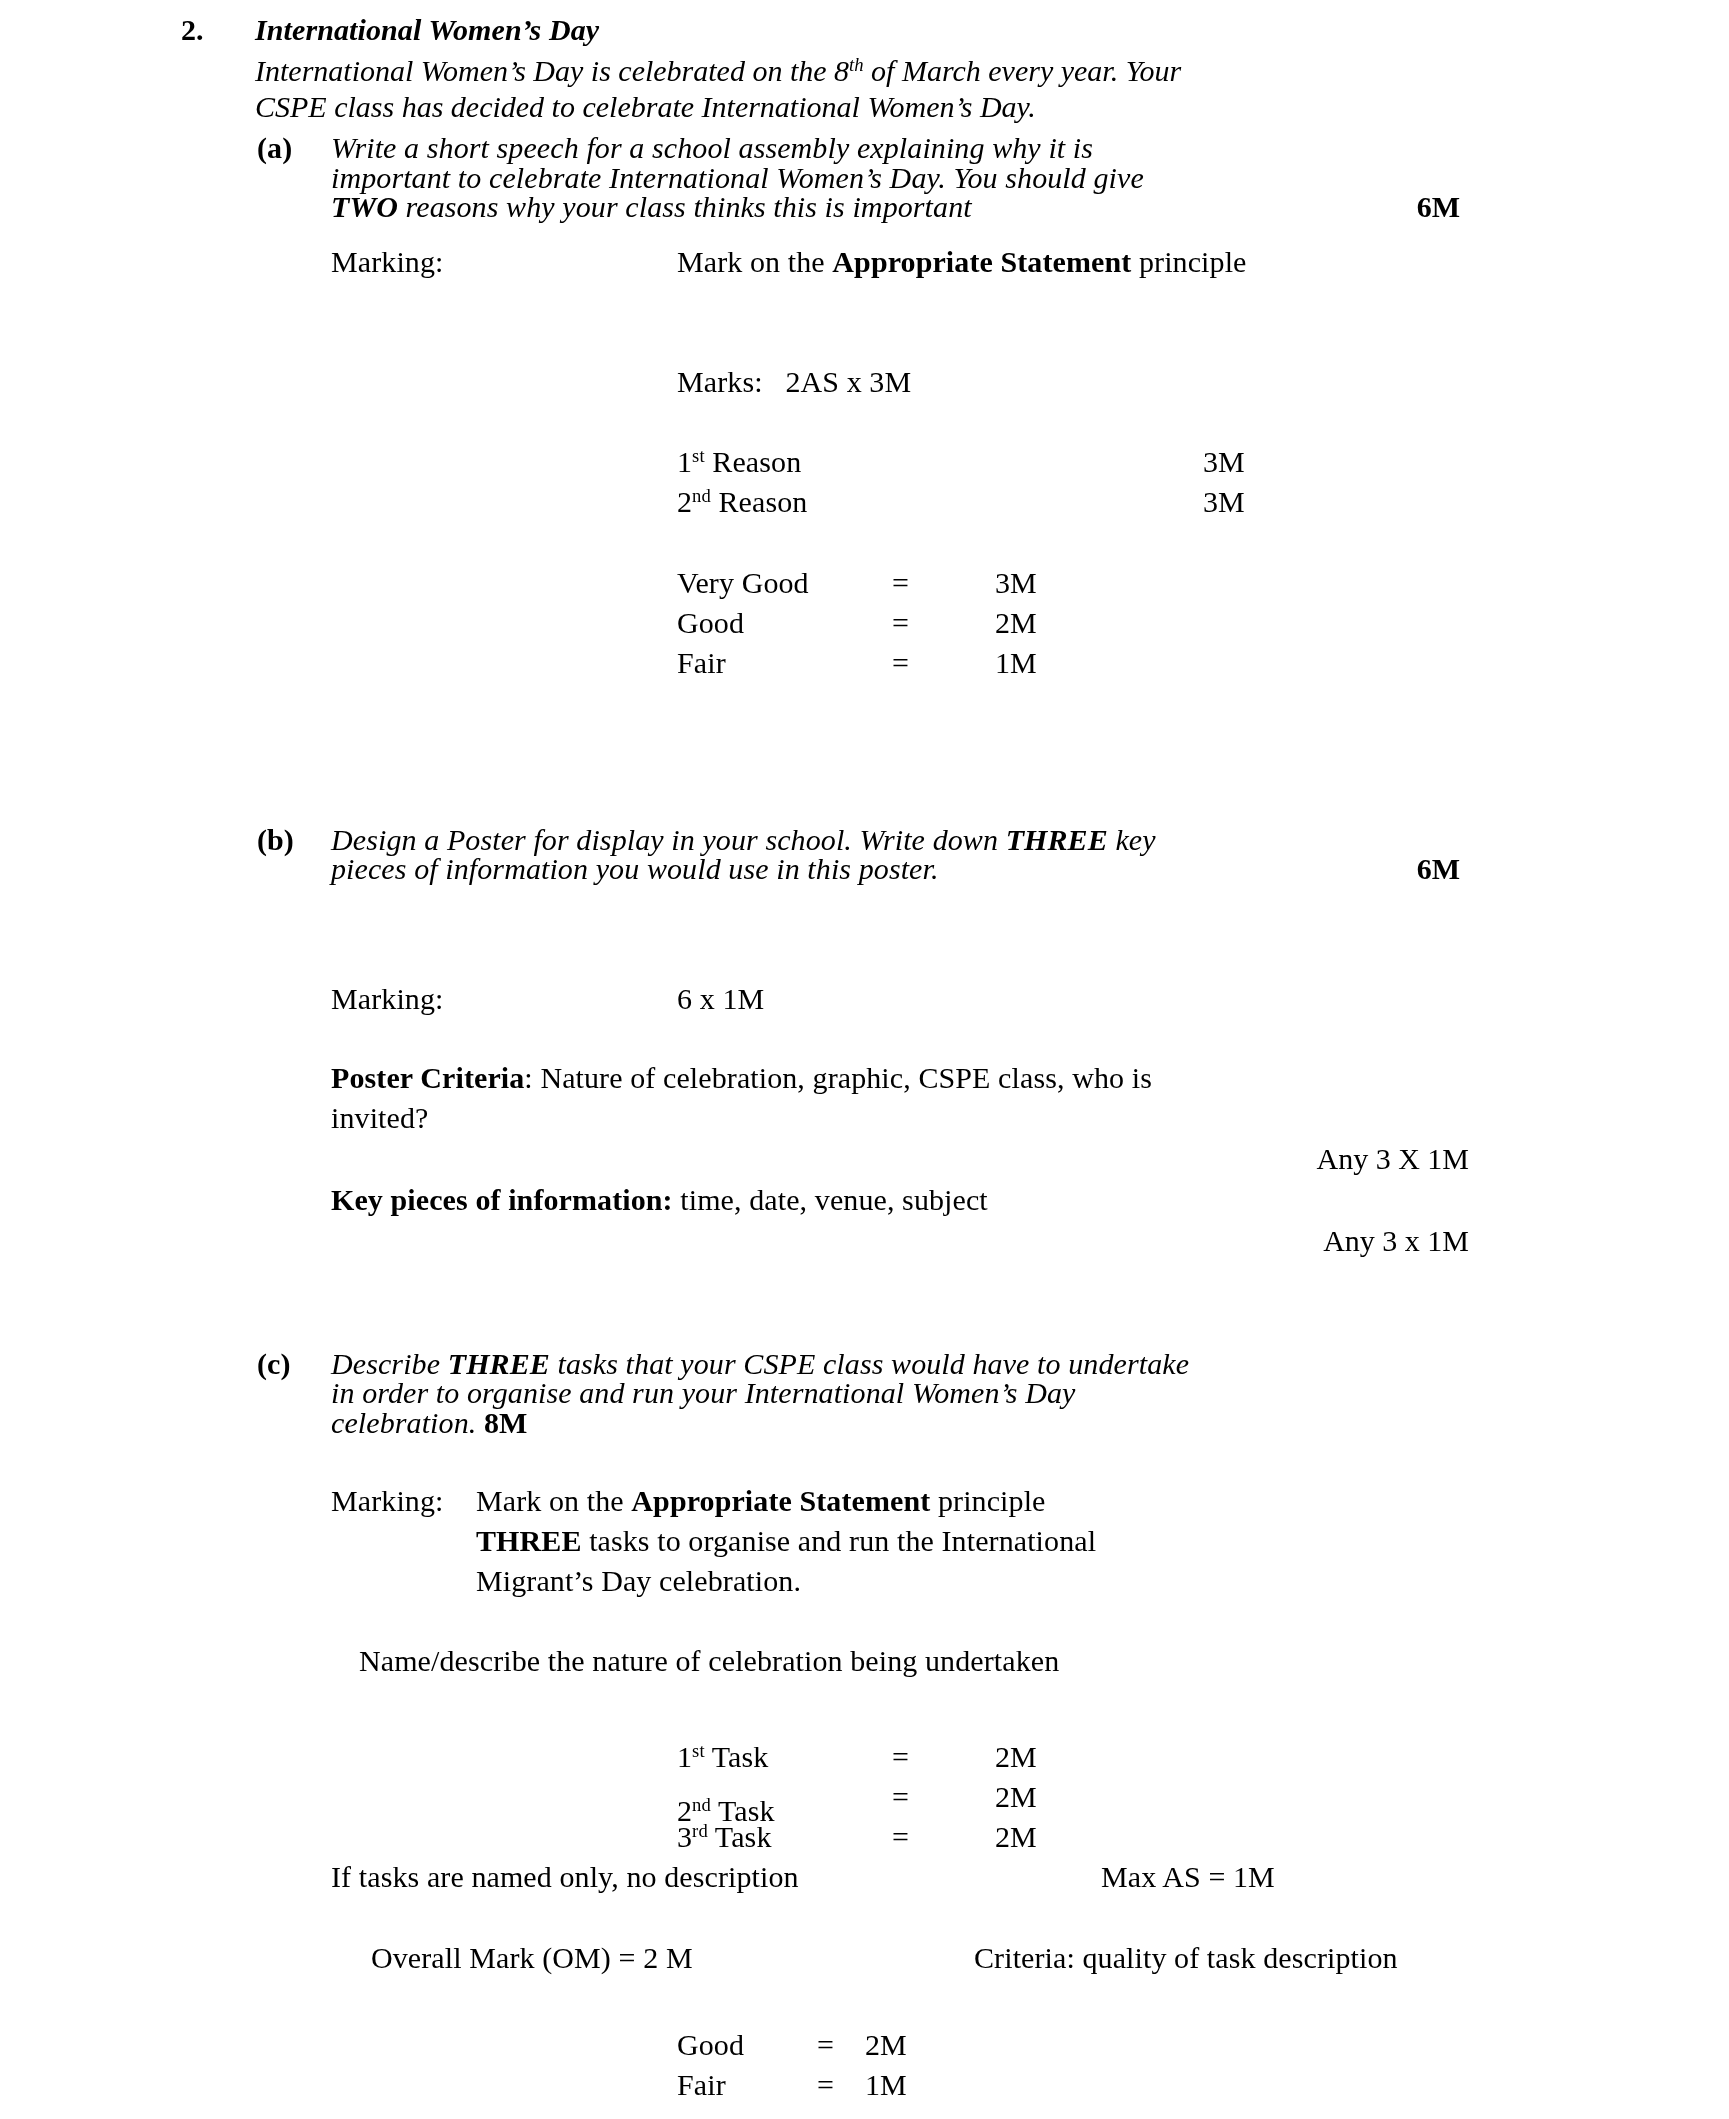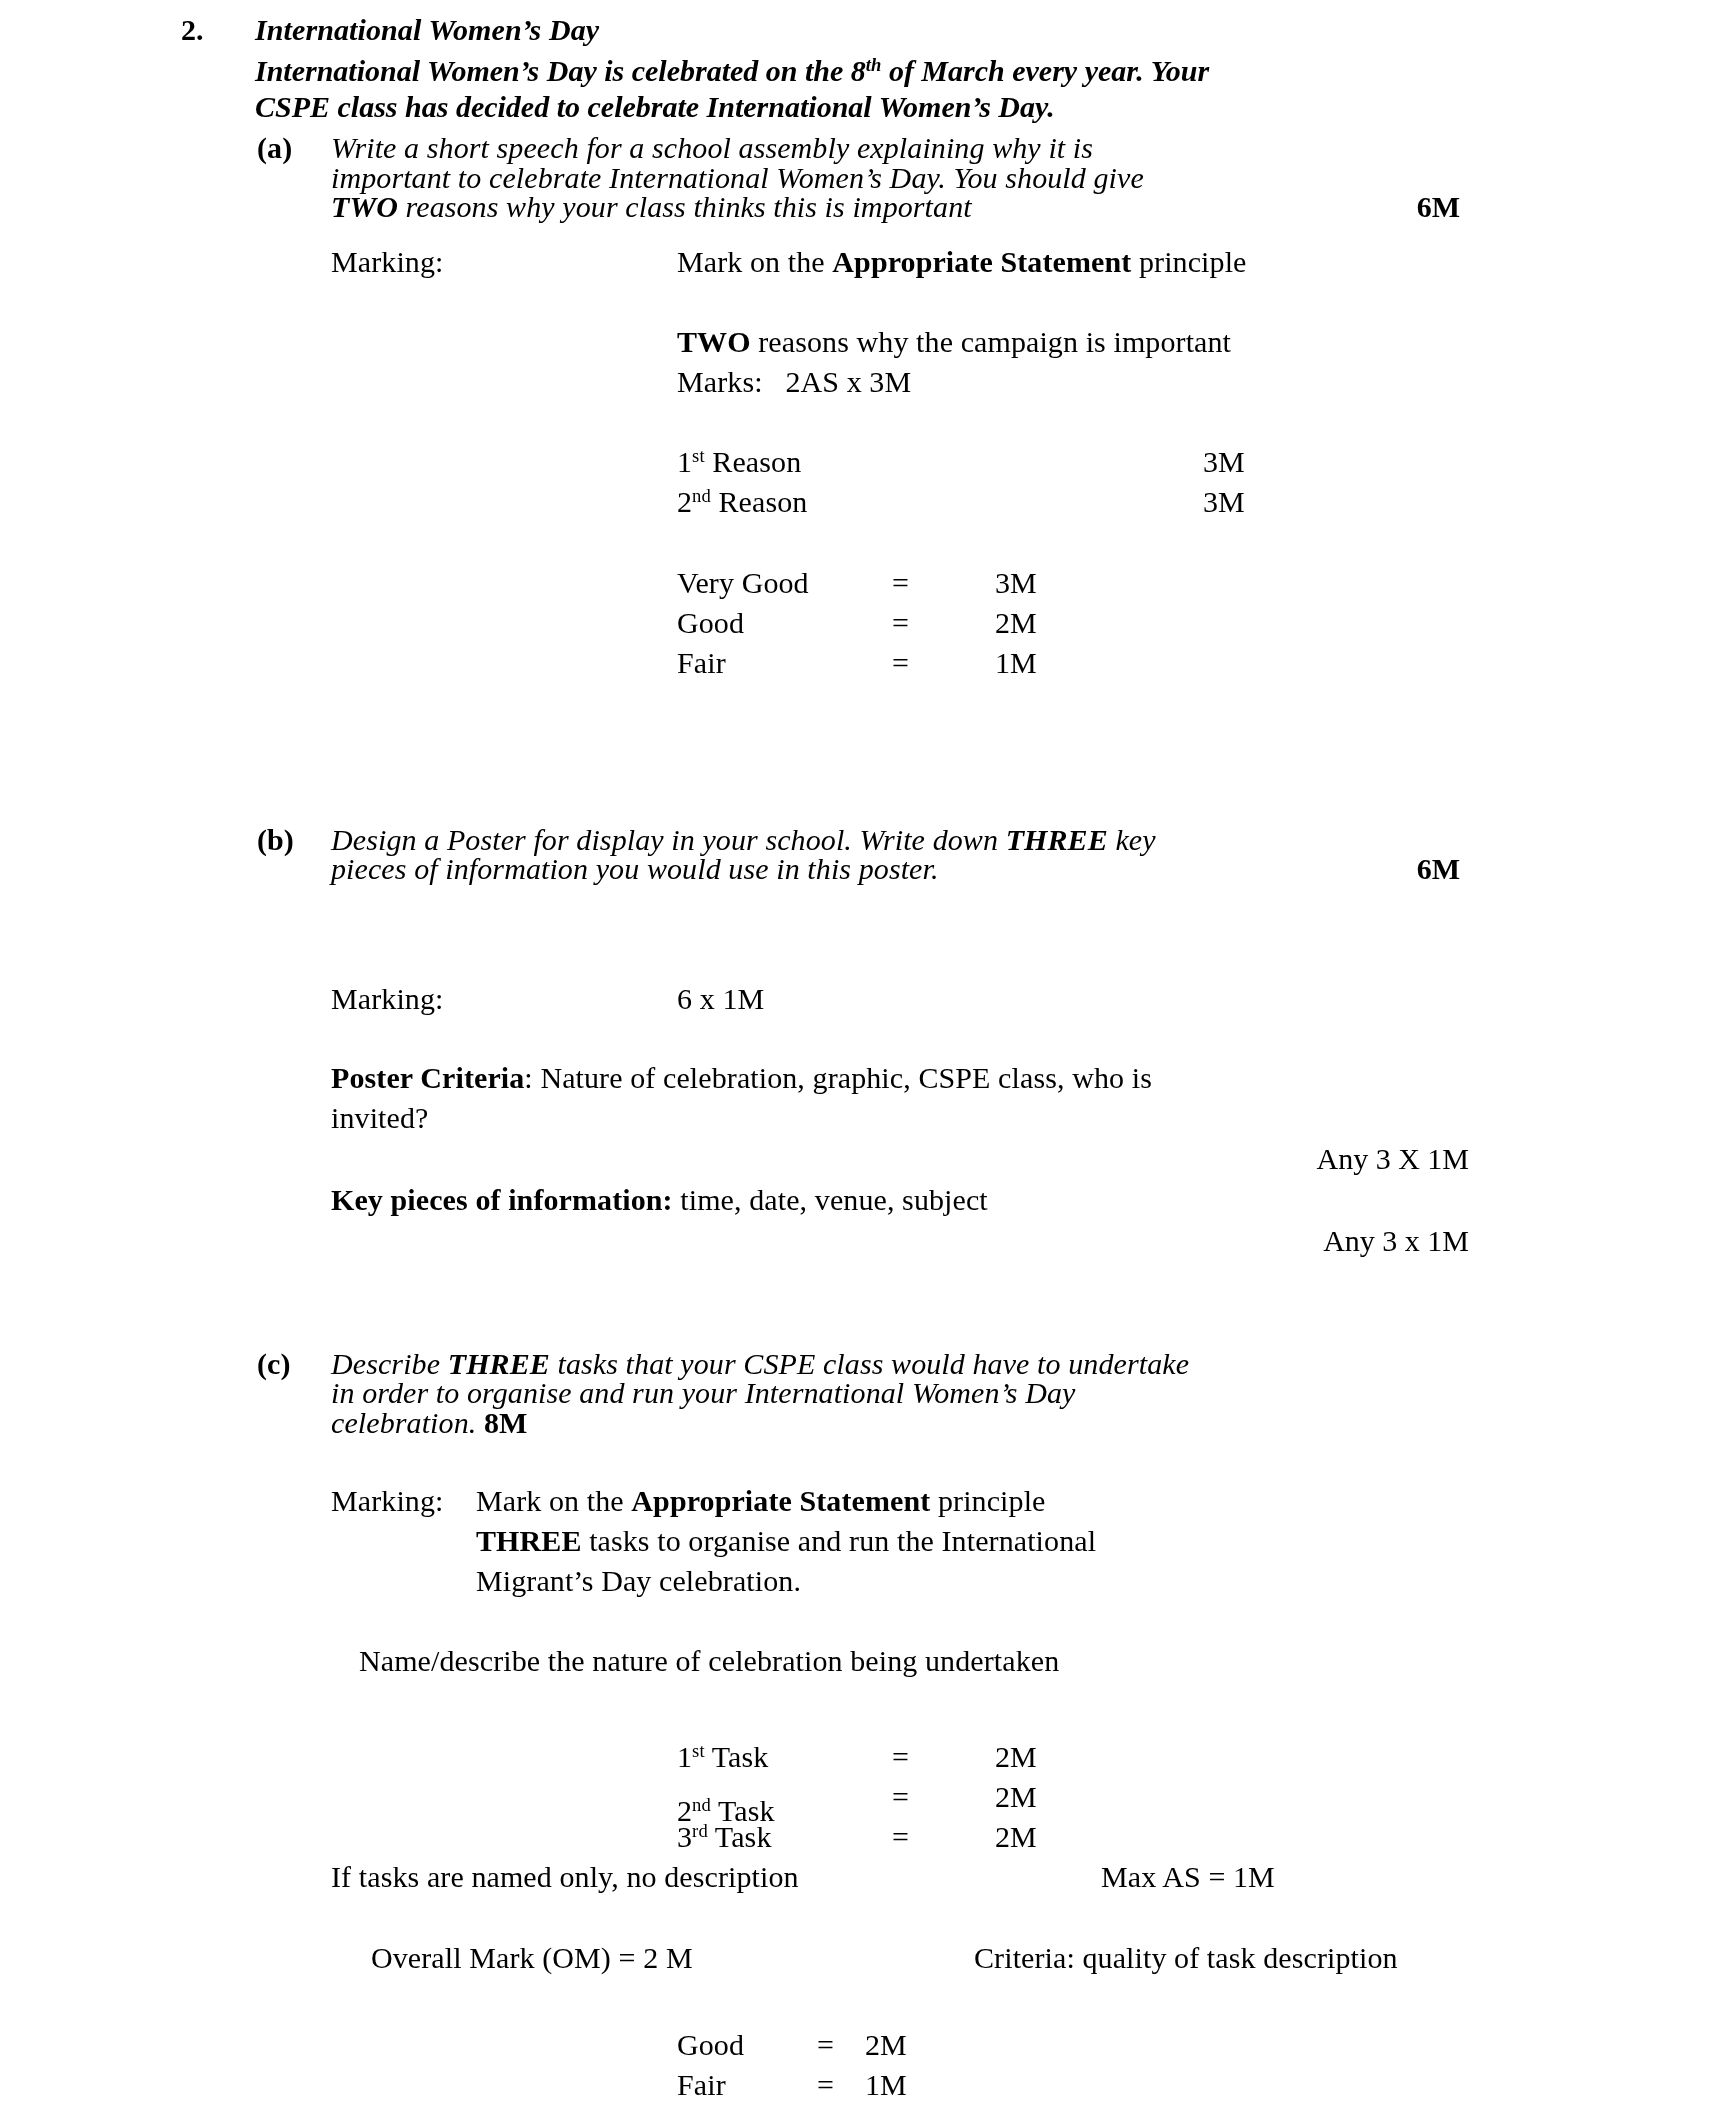--- a/index.html
+++ b/index.html
@@ -45,21 +45,20 @@
     vertical-align: 0.52em;
     line-height: 0;
   }
 
   
   .para {
     position: absolute;
     font-size: 30px;
     line-height: 36px;
     font-style: italic;
-    font-weight: bold;
   }
 </style>
 </head>
 <body>
 
 <div class="page">
 
   <span class="ln bd" style="left:181px; top:15px;">2.</span>
 
   <span class="ln bdit" style="left:255px; top:15px;">International Women’s Day</span>
@@ -72,21 +71,20 @@
   <span class="ln bd" style="left:257px; top:133px;">(a)</span>
 
   <span class="ln it" style="left:331px; top:163px;">important to celebrate International Women’s Day. You should give</span>
   <span class="ln it" style="left:331px; top:133px;">Write a short speech for a school assembly explaining why it is</span>
   <div class="ln" style="left:331px; top:192px;"><span class="bdit">TWO</span><span class="it"> reasons why your class thinks this is important</span></div>
   <span class="rt bd" style="left:1270px; top:192px; width:190px;">6M</span>
 
   <span class="ln" style="left:331px; top:247px;">Marking:</span>
   <div class="ln" style="left:677px; top:247px;"><span>Mark on the </span><span class="bd">Appropriate Statement</span><span> principle</span></div>
 
-  <div class="ln" style="left:677px; top:327px;"><span class="bd">TWO</span><span> reasons why the campaign is important</span></div>
 
   <span class="ln" style="left:677px; top:367px;">Marks:   2AS x 3M</span>
 
   <div class="ln" style="left:677px; top:447px;"><span>1</span><sup>st</sup><span> Reason</span></div>
   <span class="ln" style="left:1203px; top:447px;">3M</span>
 
   <div class="ln" style="left:677px; top:487px;"><span>2</span><sup>nd</sup><span> Reason</span></div>
   <span class="ln" style="left:1203px; top:487px;">3M</span>
 
   <span class="ln" style="left:677px; top:568px;">Very Good</span>

